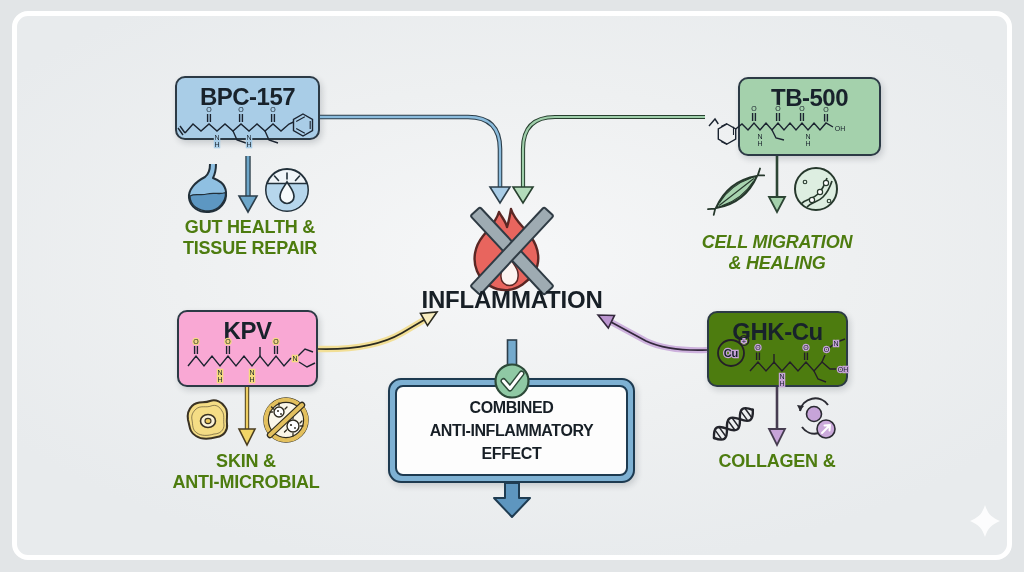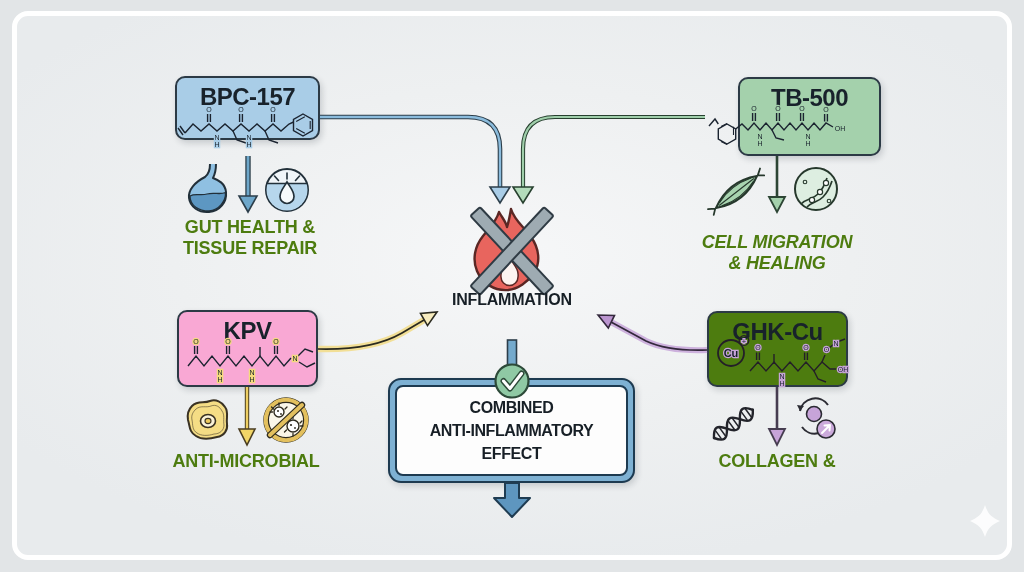--- a/index.html
+++ b/index.html
@@ -15,21 +15,21 @@
   #box-tb500 {left:705px;top:77px;width:143px;height:79px;background:#a4d1ac;margin-left:33px;}
   #box-kpv   {left:177px;top:310px;width:141px;height:77px;background:#f9a8d4;}
   #box-ghkcu {left:707px;top:311px;width:141px;height:76px;background:#4d7c0f;}
   .overlay{position:absolute;left:0;top:0;z-index:5;pointer-events:none;}
   .lbl{position:absolute;z-index:6;width:200px;text-align:center;font-weight:bold;
        font-size:18px;line-height:21px;color:#4d7c0f;letter-spacing:-.2px;}
   #lbl-bpc157{left:150px;top:217px;}
   #lbl-tb500 {left:677px;top:232px;font-style:italic;}
   #lbl-kpv   {left:146px;top:451px;}
   #lbl-ghkcu {left:677px;top:451px;}
-  #lbl-center{left:412px;top:288px;font-size:16px;line-height:23px;color:#171f26;}
+  #lbl-center{left:412px;top:288px;font-size:24px;line-height:23px;color:#171f26;}
   .combined-outer{position:absolute;left:388px;top:378px;width:247px;height:105px;z-index:4;
        background:#7eb1d3;border:2px solid #1d3a50;border-radius:13px;padding:5px;
        box-sizing:border-box;box-shadow:2px 3px 6px rgba(30,40,50,.18);}
   .combined-inner{width:100%;height:100%;box-sizing:border-box;background:#fdfdfd;
        border:2px solid #1d3a50;border-radius:8px;display:flex;flex-direction:column;
        align-items:center;justify-content:center;}
   .combined-inner div{font-weight:bold;font-size:16px;line-height:23px;color:#171f26;
        letter-spacing:-.4px;text-align:center;}
   svg text{font-family:"Liberation Sans",sans-serif;font-size:7px;fill:#16202a;paint-order:stroke;}
   .chem-bpc text{stroke:#a9cde7;stroke-width:2.5px;}
@@ -280,20 +280,21 @@
 
   <div class="lbl" id="lbl-bpc157">
     <div>GUT HEALTH &amp;</div>
     <div>TISSUE REPAIR</div>
   </div>
   <div class="lbl" id="lbl-tb500">
     <div>CELL MIGRATION</div>
     <div>&amp; HEALING</div>
   </div>
   <div class="lbl" id="lbl-kpv">
+    <div>SKIN &amp;</div>
     <div>ANTI-MICROBIAL</div>
   </div>
   <div class="lbl" id="lbl-ghkcu">
     <div>COLLAGEN &amp;</div>
   </div>
   <div class="lbl" id="lbl-center">
     <div>INFLAMMATION</div>
   </div>
 </div>
 

